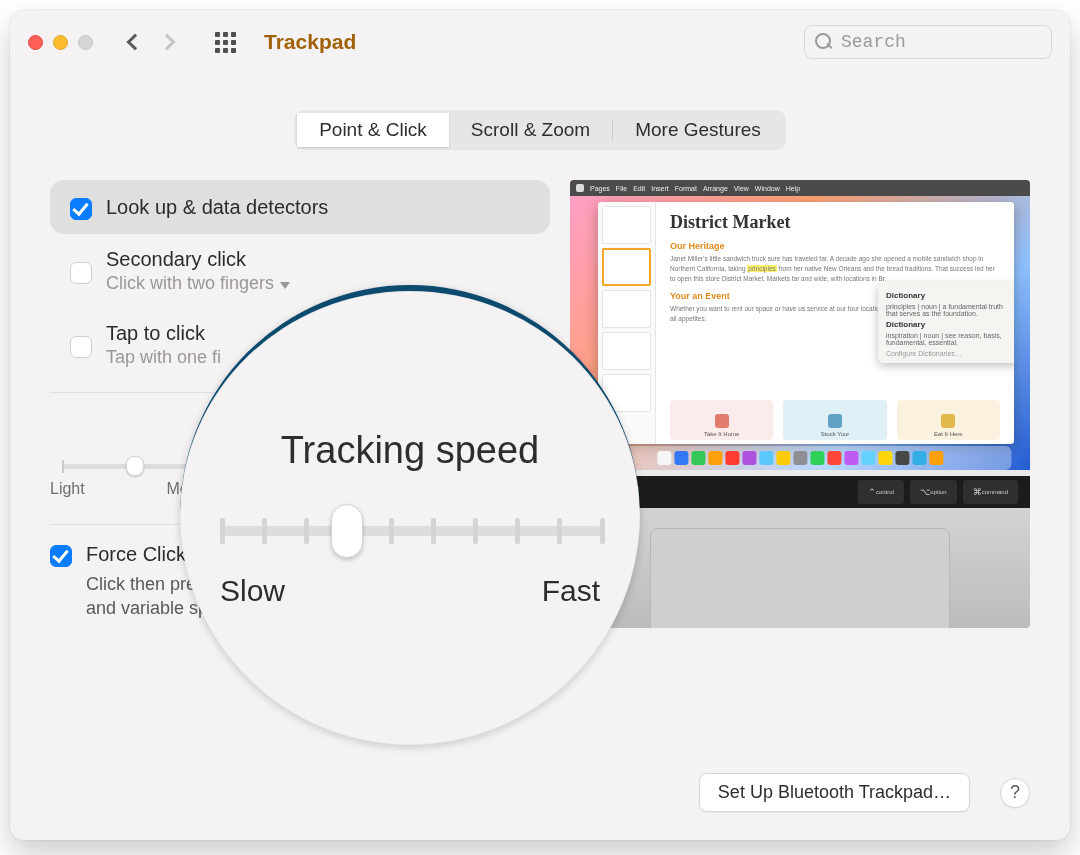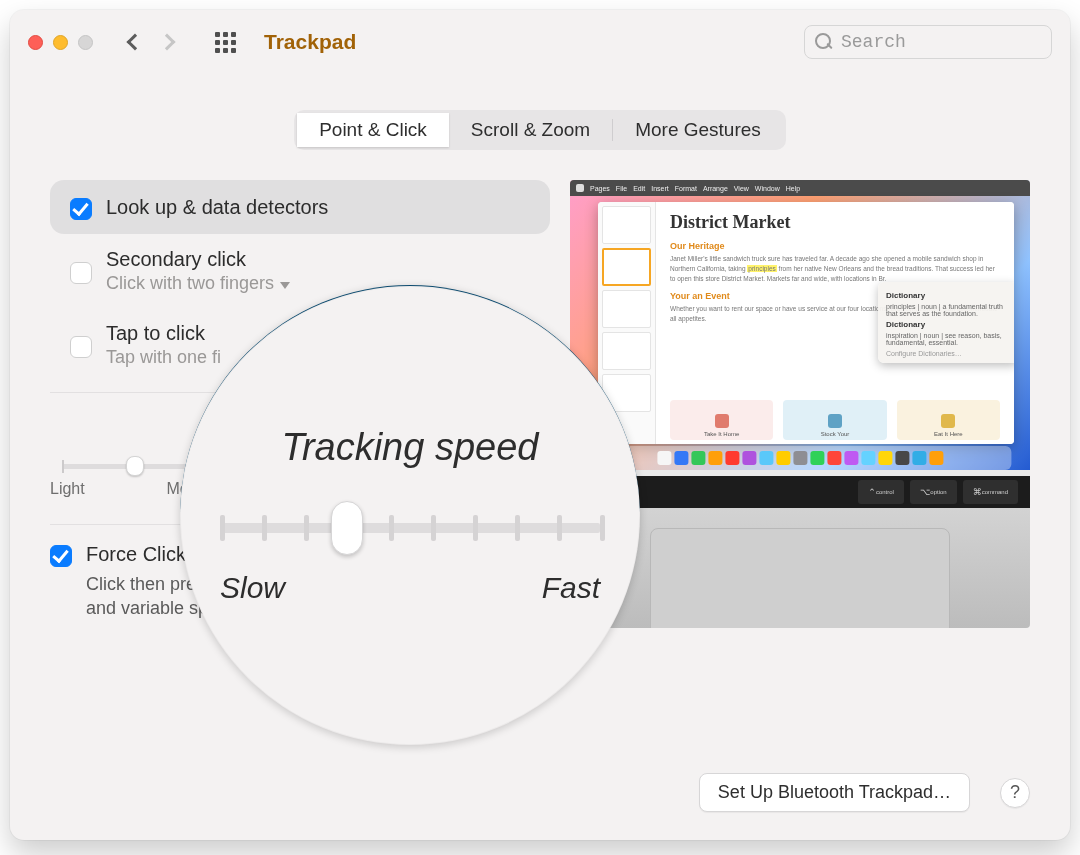--- a/index.html
+++ b/index.html
@@ -183,22 +183,21 @@
   .help { width:30px; height:30px; border-radius:50%; background:#fff; border:1px solid #d7d6d7; display:flex; align-items:center; justify-content:center; font-size:18px; color:#555; box-shadow:0 1px 1px rgba(0,0,0,0.05);}
   
   .magnify {
     position:absolute;
     left:180px; top:285px;
     width:460px; height:460px;
     border-radius:50%;
     background:#f4f2f2;
     box-shadow: 0 2px 8px rgba(0,0,0,0.18), inset 0 0 0 1px rgba(0,0,0,0.03);
     display:flex; flex-direction:column; align-items:center; justify-content:center;
-    border-top: 1px solid #0c4a6e;
-    font-style: italic;
+    border-top: 6px solid #0c4a6e;
   }
   .magnify .lbl { font-size:38px; color:#2d2d2d; margin-bottom:34px;}
   .big-slider { width:380px; position:relative; }
   .big-slider .track-ticks { position:relative; height:50px; }
   .big-slider .back { position:absolute; left:0; right:0; top:20px; height:10px; background:#dedcdd; border-radius:2px;}
   .big-slider .btick { position:absolute; top:12px; width:5px; height:26px; background:#d5d3d4; border-radius:2px;}
   .big-slider .bknob {
     position:absolute; top:-2px; width:32px; height:54px;
     background:#fff; border:1px solid #d6d5d6; border-radius:16px;
     box-shadow:0 2px 4px rgba(0,0,0,0.2);

